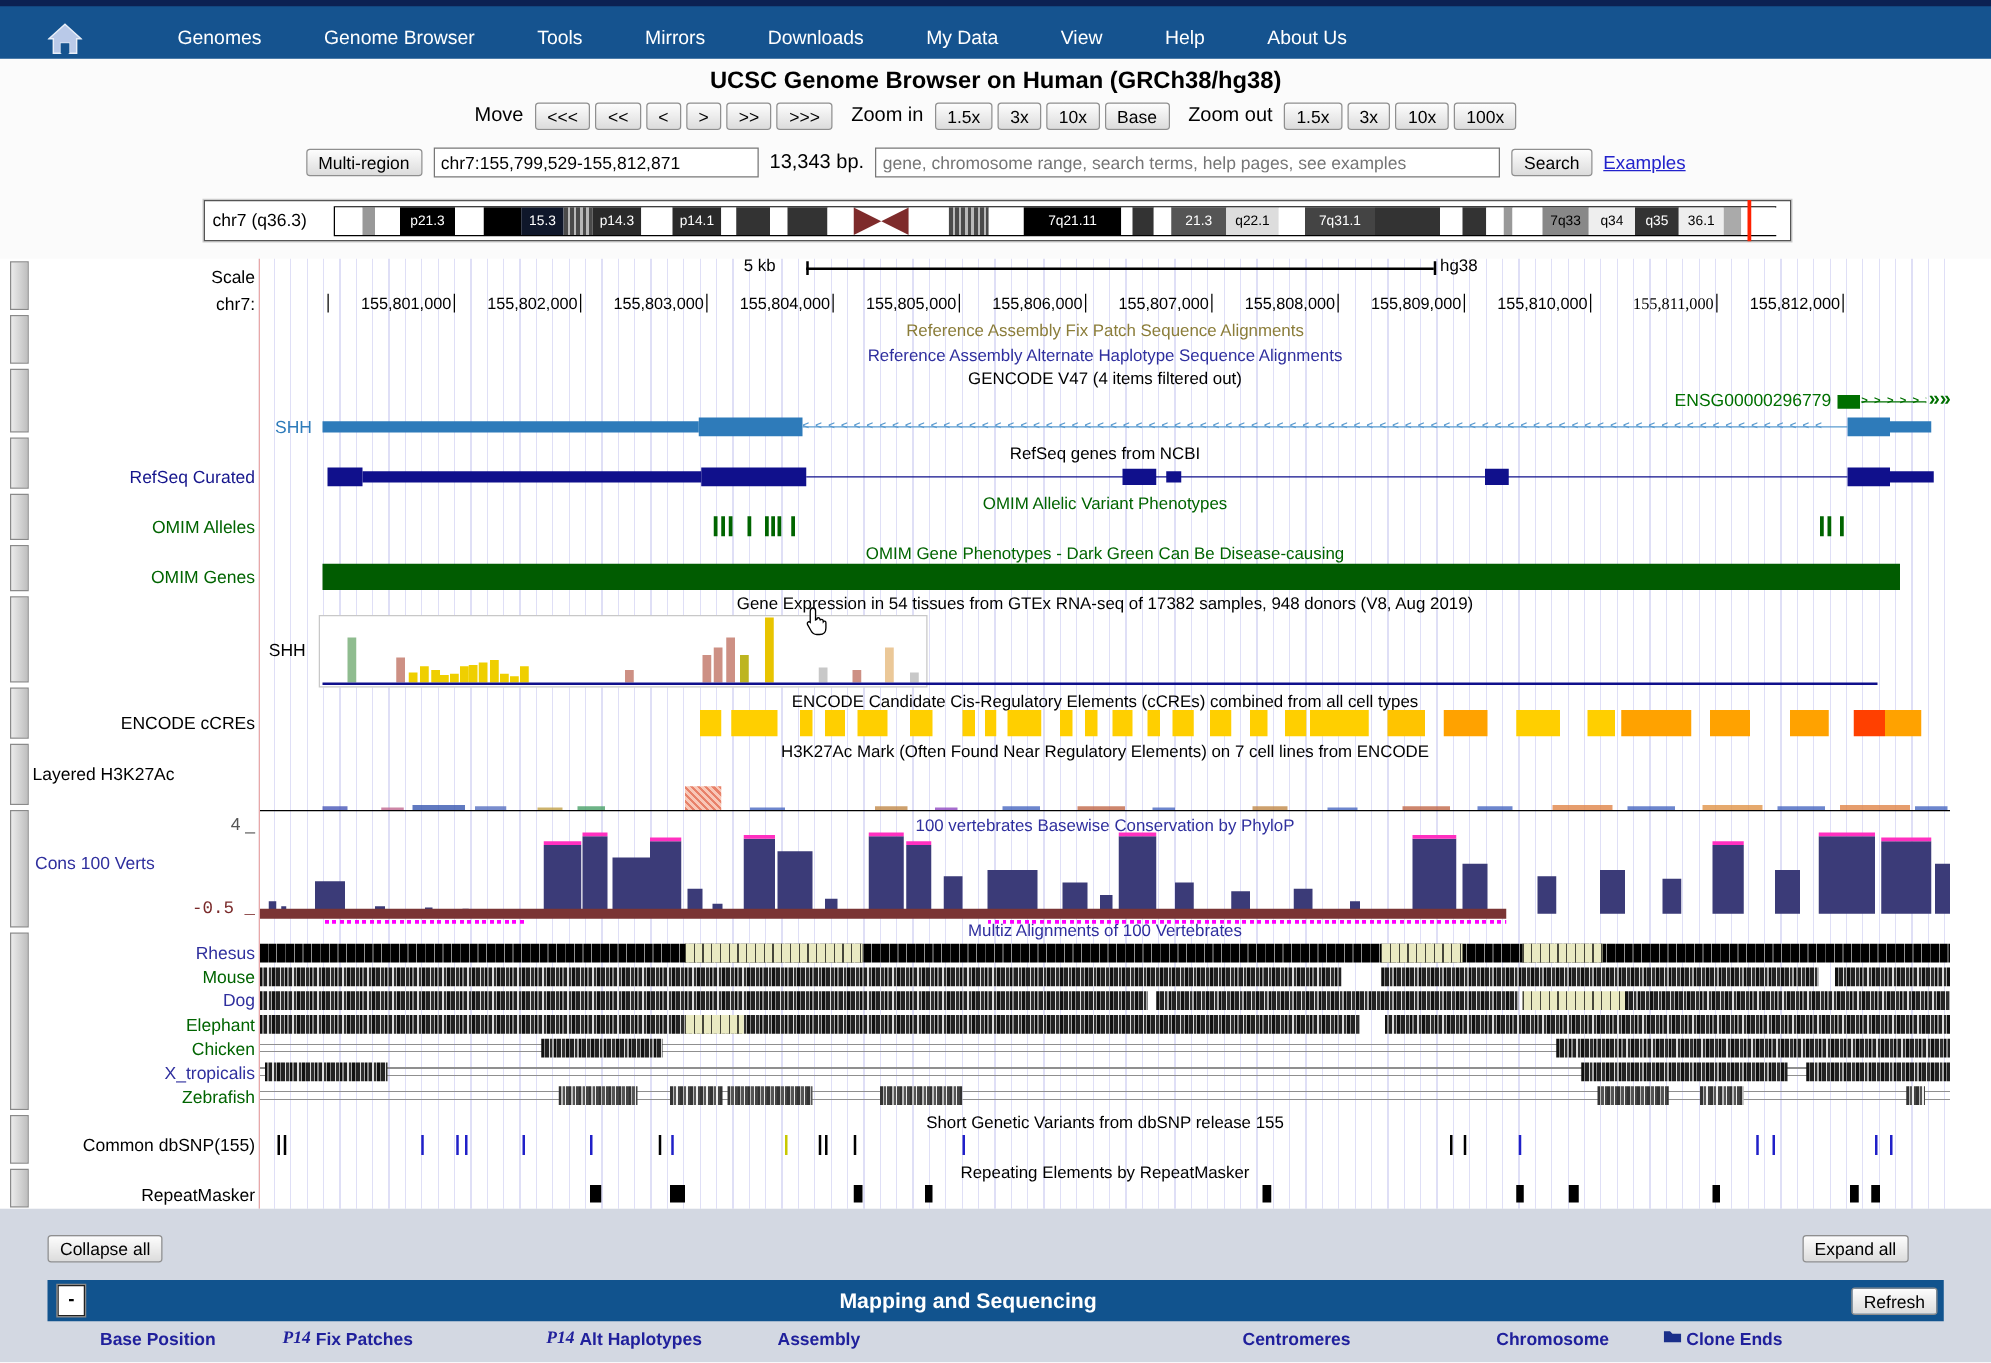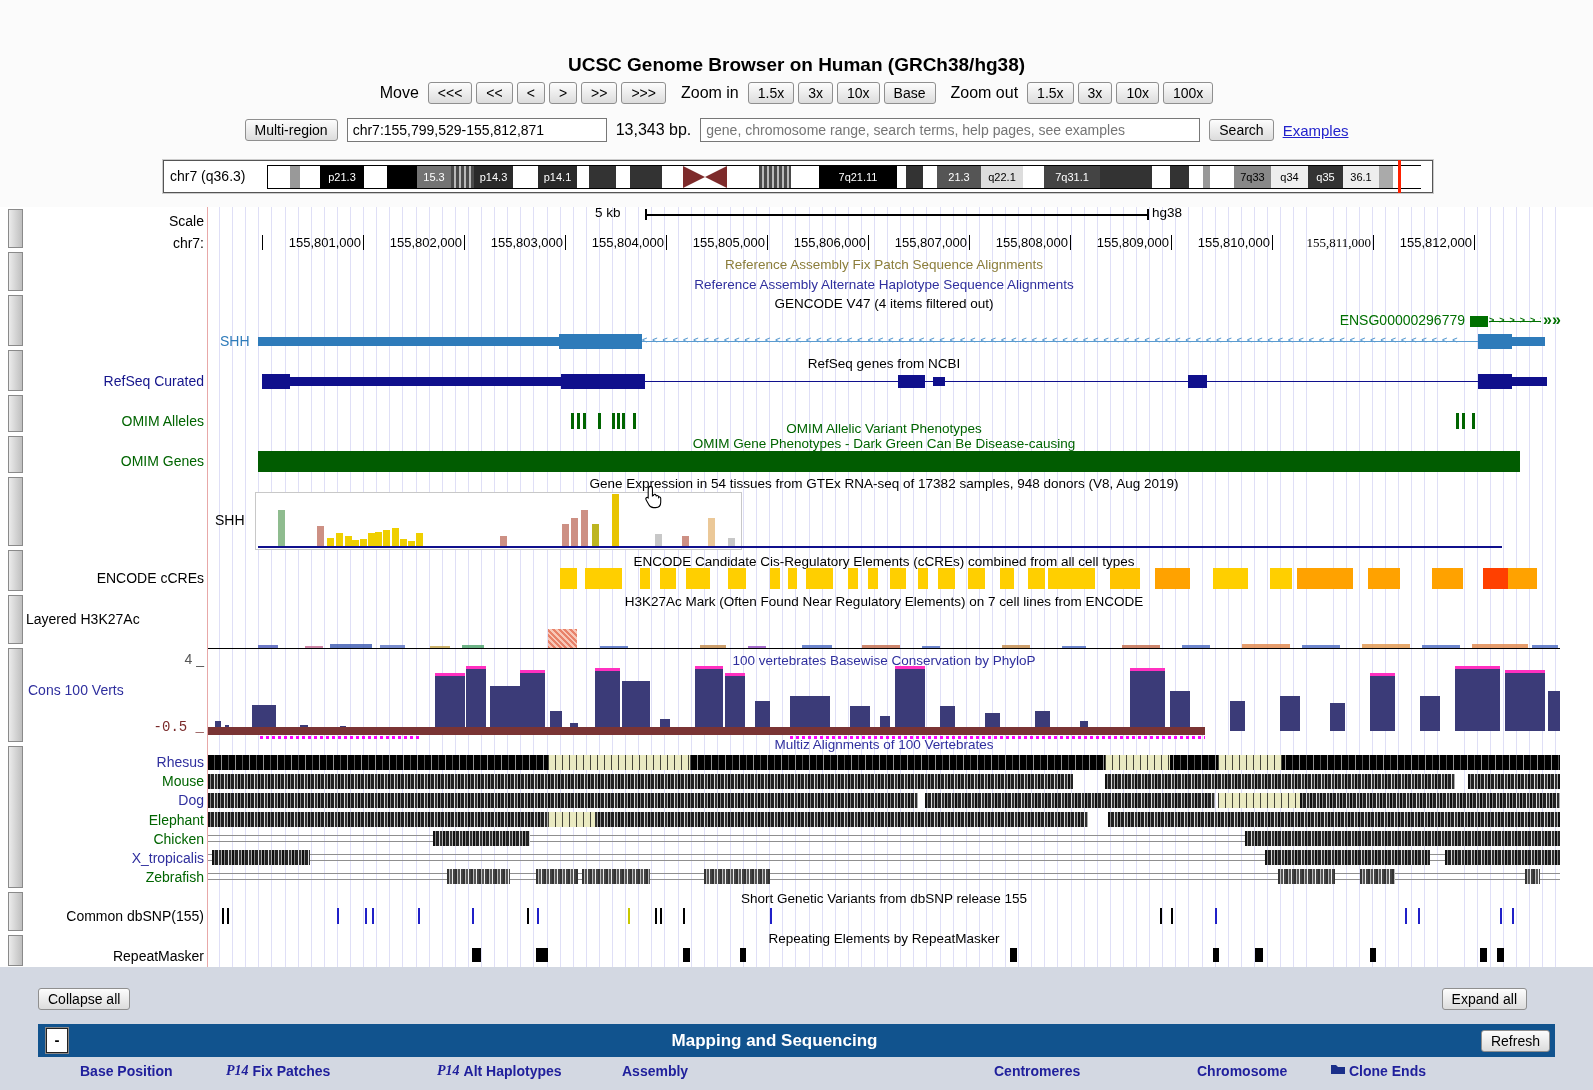--- a/index.html
+++ b/index.html
@@ -59,20 +59,37 @@
   #refresh-btn{margin-right:5px;}
   #links-row{position:absolute;left:0;top:96px;width:1593px;height:30px;}
   .trk-link{position:absolute;top:0;font-size:14px;font-weight:bold;color:#20209C;white-space:nowrap;cursor:pointer;display:flex;align-items:flex-start;gap:4px;}
   .trk-link i{font-family:"Liberation Serif",serif;}
 </style>
 </head>
 <body>
 
 <div id="page">
 
+  <div id="topbar">
+    <div id="nav-items">
+      <svg id="home-ic" viewBox="0 0 24 22">
+        <path d="M12 1 L23 11 h-3 v10 h-5 v-7 h-6 v7 H4 V11 H1 Z" fill="#B9C9E8" stroke="#E8EEF8" stroke-width="1"></path>
+        <path d="M9 14 h6 v7 h-6 z" fill="#15538F"></path>
+      </svg>
+    <span class="nav-item">Genomes</span>
+        <span class="nav-item">Genome Browser</span>
+        <span class="nav-item">Tools</span>
+        <span class="nav-item">Mirrors</span>
+        <span class="nav-item">Downloads</span>
+        <span class="nav-item">My Data</span>
+        <span class="nav-item">View</span>
+        <span class="nav-item">Help</span>
+        <span class="nav-item">About Us</span>
+      </div>
+  </div>
 
   <div id="main-title">UCSC Genome Browser on Human (GRCh38/hg38)</div>
 
   <div id="row-move" class="ctl-row">
     <span class="ctl-label">Move</span>
     <span class="btn-group" id="move-btns">
         <button class="btn">&lt;&lt;&lt;</button>
         <button class="btn">&lt;&lt;</button>
         <button class="btn">&lt;</button>
         <button class="btn">&gt;</button>
@@ -106,21 +123,21 @@
 
   <div id="ideo-box">
     <span id="ideo-label">chr7 (q36.3)</span>
     <div id="ideo-strip">
         <div class="band" style="left: 0px; width: 22px; background: rgb(255, 255, 255);"></div>
         <div class="band" style="left: 22px; width: 10px; background: rgb(153, 153, 153);"></div>
         <div class="band" style="left: 32px; width: 20px; background: rgb(255, 255, 255);"></div>
         <div class="band" style="left: 52px; width: 44px; background: rgb(0, 0, 0); color: rgb(255, 255, 255);">p21.3</div>
         <div class="band" style="left: 96px; width: 23px; background: rgb(255, 255, 255);"></div>
         <div class="band" style="left: 119px; width: 30px; background: rgb(0, 0, 0);"></div>
-        <div class="band" style="left: 149px; width: 34px; background: #737373; color: rgb(255, 255, 255);">15.3</div>
+        <div class="band" style="left: 149px; width: 34px; background: #0f172a; color: rgb(255, 255, 255);">15.3</div>
         <div class="band band-stripe" style="left: 183px; width: 23px;"></div>
         <div class="band" style="left: 206px; width: 39px; background: rgb(42, 42, 42); color: rgb(255, 255, 255);">p14.3</div>
         <div class="band" style="left: 245px; width: 25px; background: rgb(255, 255, 255);"></div>
         <div class="band" style="left: 270px; width: 39px; background: rgb(42, 42, 42); color: rgb(255, 255, 255);">p14.1</div>
         <div class="band" style="left: 309px; width: 12px; background: rgb(255, 255, 255);"></div>
         <div class="band" style="left: 321px; width: 27px; background: rgb(51, 51, 51);"></div>
         <div class="band" style="left: 348px; width: 14px; background: rgb(255, 255, 255);"></div>
         <div class="band" style="left: 362px; width: 32px; background: rgb(51, 51, 51);"></div>
         <div class="band" style="left: 394px; width: 21px; background: rgb(255, 255, 255);"></div>
         <div style="left: 415px; width: 0px; height: 0px; position: absolute; top: 0px; border-top: 11px solid transparent; border-bottom: 11px solid transparent; border-left: 22px solid rgb(126, 43, 43);"></div>
@@ -187,21 +204,21 @@
         <div class="tl" style="left: 204px; top: 820px; color: rgb(0, 100, 0);">Elephant</div>
         <div class="tl" style="left: 204px; top: 839px; color: rgb(0, 100, 0);">Chicken</div>
         <div class="tl" style="left: 204px; top: 858px; color: rgb(47, 47, 158);">X_tropicalis</div>
         <div class="tl" style="left: 204px; top: 877px; color: rgb(0, 100, 0);">Zebrafish</div>
         <div class="tl" style="left: 204px; top: 916px; color: rgb(0, 0, 0);">Common dbSNP(155)</div>
         <div class="tl" style="left: 204px; top: 956px; color: rgb(0, 0, 0);">RepeatMasker</div>
         <div class="ct" style="left: 884px; top: 264px; color: rgb(139, 125, 58);">Reference Assembly Fix Patch Sequence Alignments</div>
         <div class="ct" style="left: 884px; top: 284px; color: rgb(47, 47, 158);">Reference Assembly Alternate Haplotype Sequence Alignments</div>
         <div class="ct" style="left: 884px; top: 303px; color: rgb(0, 0, 0);">GENCODE V47 (4 items filtered out)</div>
         <div class="ct" style="left: 884px; top: 363px; color: rgb(0, 0, 0);">RefSeq genes from NCBI</div>
-        <div class="ct" style="left: 884px; top: 403px; color: rgb(0, 100, 0); margin-top: 25px;">OMIM Allelic Variant Phenotypes</div>
+        <div class="ct" style="left: 884px; top: 403px; color: rgb(0, 100, 0);">OMIM Allelic Variant Phenotypes</div>
         <div class="ct" style="left: 884px; top: 443px; color: rgb(0, 100, 0);">OMIM Gene Phenotypes - Dark Green Can Be Disease-causing</div>
         <div class="ct" style="left: 884px; top: 483px; color: rgb(0, 0, 0);">Gene Expression in 54 tissues from GTEx RNA-seq of 17382 samples, 948 donors (V8, Aug 2019)</div>
         <div class="ct" style="left: 884px; top: 561px; color: rgb(0, 0, 0);">ENCODE Candidate Cis-Regulatory Elements (cCREs) combined from all cell types</div>
         <div class="ct" style="left: 884px; top: 601px; color: rgb(0, 0, 0);">H3K27Ac Mark (Often Found Near Regulatory Elements) on 7 cell lines from ENCODE</div>
         <div class="ct" style="left: 884px; top: 660px; color: rgb(47, 47, 158);">100 vertebrates Basewise Conservation by PhyloP</div>
         <div class="ct" style="left: 884px; top: 744px; color: rgb(47, 47, 158);">Multiz Alignments of 100 Vertebrates</div>
         <div class="ct" style="left: 884px; top: 898px; color: rgb(0, 0, 0);">Short Genetic Variants from dbSNP release 155</div>
         <div class="ct" style="left: 884px; top: 938px; color: rgb(0, 0, 0);">Repeating Elements by RepeatMasker</div>
         <div style="position: absolute; left: 595px; top: 205px; font-size: 13.5px;">5 kb</div>
         <div style="position: absolute; left: 645px; top: 214px; width: 502px; height: 1.5px; background: rgb(0, 0, 0);"></div>

